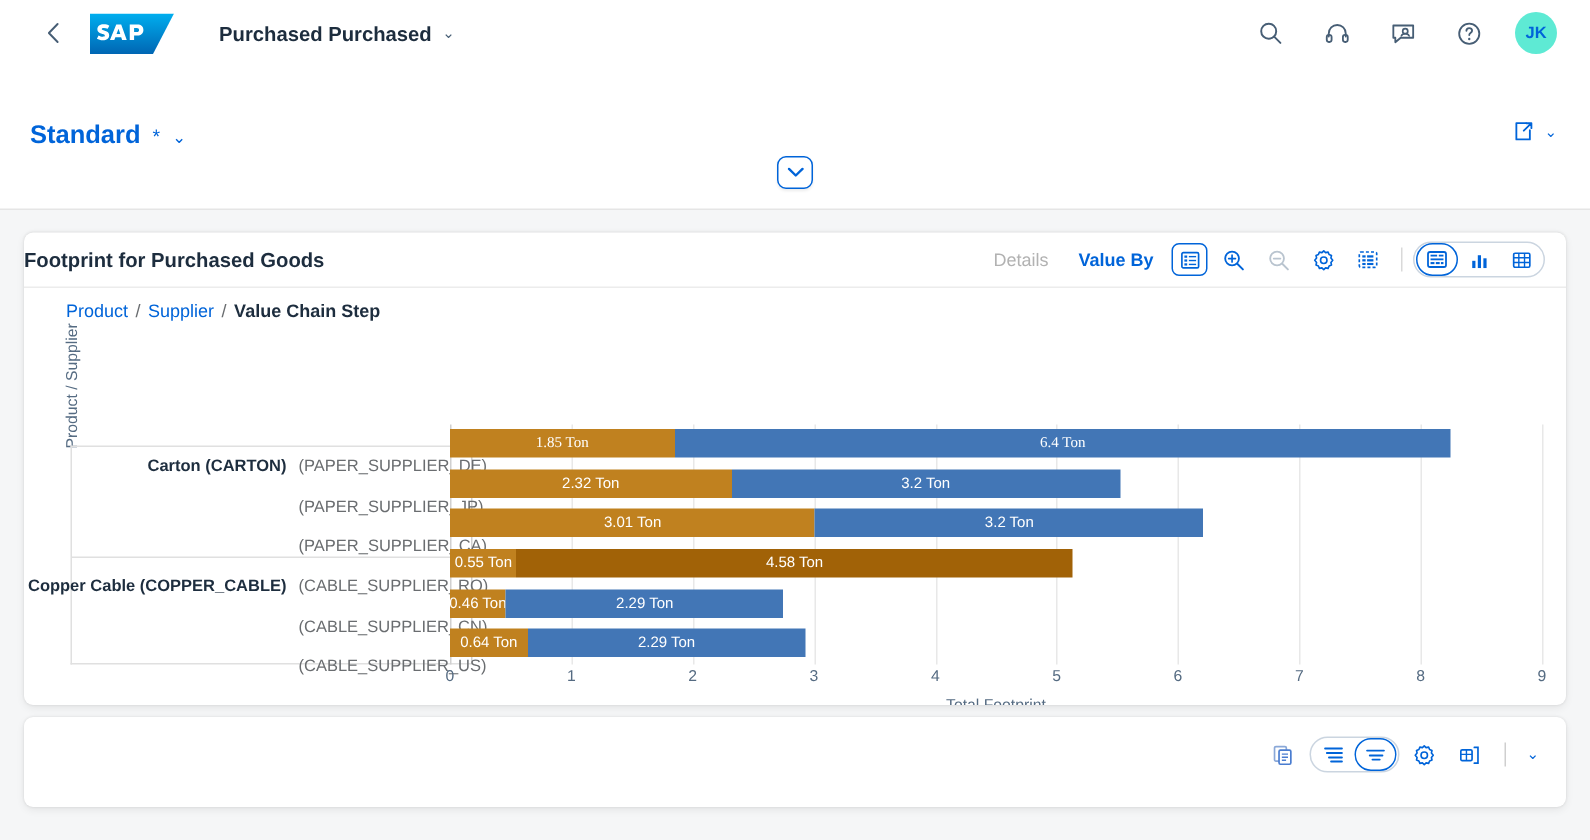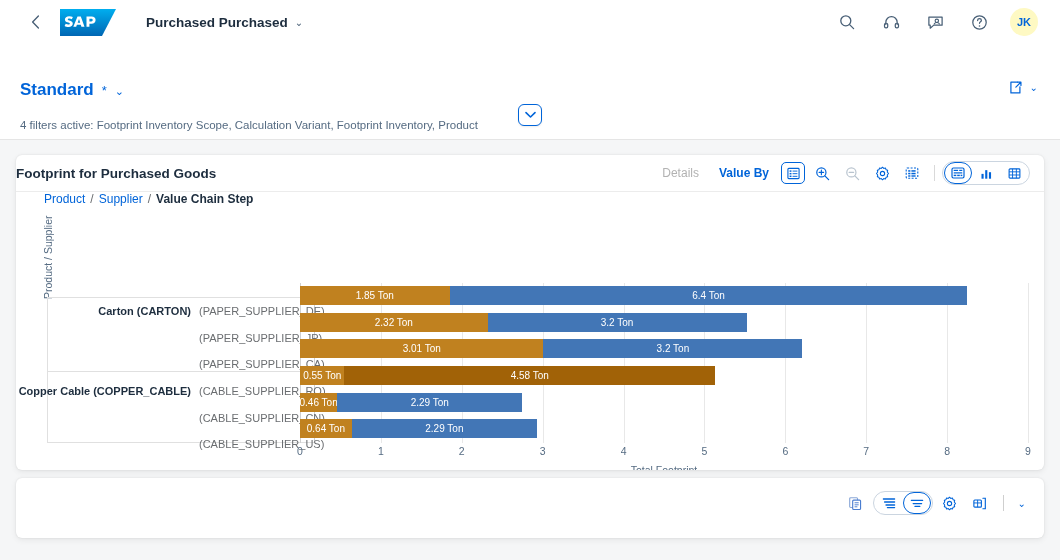--- a/index.html
+++ b/index.html
@@ -33,21 +33,21 @@
   }
   .shell-title .chev { color: #475e75; font-size: 10px; font-weight: normal; }
   .shell-right {
     margin-left: auto; display: flex; align-items: center; gap: 18px; padding-right: 22px;
   }
   .shell-icon {
     width: 26px; height: 26px; display: flex; align-items: center; justify-content: center;
     color: #475e75; cursor: pointer;
   }
   .avatar {
-    width: 28px; height: 28px; border-radius: 50%; background: #fef9c3;
+    width: 28px; height: 28px; border-radius: 50%; background: #5eead4;
     color: #0064d9; font-size: 11px; font-weight: bold;
     display: flex; align-items: center; justify-content: center; cursor: pointer;
   }
 
   
   .filterbar {
     position: absolute; top: 44px; left: 0; width: 1060px; height: 96px;
     background: #ffffff; border-bottom: 1px solid #e5e5e5;
   }
   .variant-row {
@@ -111,21 +111,21 @@
     border-radius: 13px; height: 24px; padding: 0 1px; background: #fff;
   }
   .seg .seg-btn {
     width: 28px; height: 22px; display: flex; align-items: center; justify-content: center;
     color: #0064d9; cursor: pointer; border-radius: 11px;
   }
   .seg .seg-btn.sel { border: 1px solid #0064d9; }
 
   .breadcrumb {
     border-top: 1px solid #ececec;
-    height: 30px; display: flex; gap: 5px;
+    height: 30px; display: flex; align-items: center; gap: 5px;
     padding-left: 28px; font-size: 12px;
   }
   .bc-link { color: #0064d9; cursor: pointer; }
   .bc-sep { color: #6a6d70; }
   .bc-cur { color: #1d2d3e; font-weight: bold; }
 
   
   .chart {
     position: relative; width: 1028px; height: 249px;
   }
@@ -255,21 +255,20 @@
       <div class="avatar">JK</div>
     </div>
   </div>
 
   <div class="filterbar">
     <div class="variant-row">
       <span class="variant-title">Standard</span>
       <span class="variant-star">*</span>
       <span class="variant-chev">⌄</span>
     </div>
-    <div class="filters-text">4 filters active: Footprint Inventory Scope, Calculation Variant, Footprint Inventory, Product</div>
 
     <div class="share-group">
       <span class="share-icon">
         <svg width="15" height="15" viewBox="0 0 16 16" fill="none" aria-hidden="true">
           <path d="M10 2.2H3.1v11.6h9.6V7.2" stroke="#0064d9" stroke-width="1.3" stroke-linecap="round" stroke-linejoin="round"></path>
           <path d="M8.4 7.6 13.6 2.4M10.2 2.3h3.6v3.5" stroke="#0064d9" stroke-width="1.3" stroke-linecap="round" stroke-linejoin="round"></path>
         </svg>
       </span>
       <span class="share-chev">⌄</span>
     </div>
@@ -409,21 +408,21 @@
           <div class="grid-line axis0" style="left: 0px;"></div>
           <div class="grid-line" style="left: 80.8889px;"></div>
           <div class="grid-line" style="left: 161.778px;"></div>
           <div class="grid-line" style="left: 242.667px;"></div>
           <div class="grid-line" style="left: 323.556px;"></div>
           <div class="grid-line" style="left: 404.444px;"></div>
           <div class="grid-line" style="left: 485.333px;"></div>
           <div class="grid-line" style="left: 566.222px;"></div>
           <div class="grid-line" style="left: 647.111px;"></div>
           <div class="grid-line" style="left: 728px;"></div>
-          <div class="bar-row" style="top: 0px; width: 728px;">
+          <div class="bar-row" style="top: 0px; width: 728px; font-family: Liberation Serif, serif;">
             <div class="bar" style="left: 0px; width: 149.644px; background: rgb(192, 129, 31);">1.85 Ton</div>
             <div class="bar" style="left: 149.644px; width: 517.689px; background: rgb(66, 118, 182);">6.4 Ton</div>
           </div>
           <div class="bar-row" style="top: 26.6667px; width: 728px;">
             <div class="bar" style="left: 0px; width: 187.662px; background: rgb(192, 129, 31);">2.32 Ton</div>
             <div class="bar" style="left: 187.662px; width: 258.844px; background: rgb(66, 118, 182);">3.2 Ton</div>
           </div>
           <div class="bar-row" style="top: 53.3333px; width: 728px;">
             <div class="bar" style="left: 0px; width: 243.476px; background: rgb(192, 129, 31);">3.01 Ton</div>
             <div class="bar" style="left: 243.476px; width: 258.844px; background: rgb(66, 118, 182);">3.2 Ton</div>

